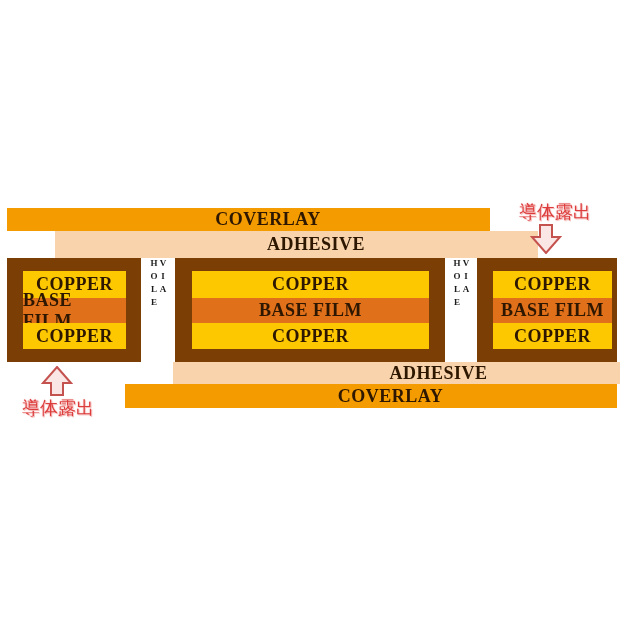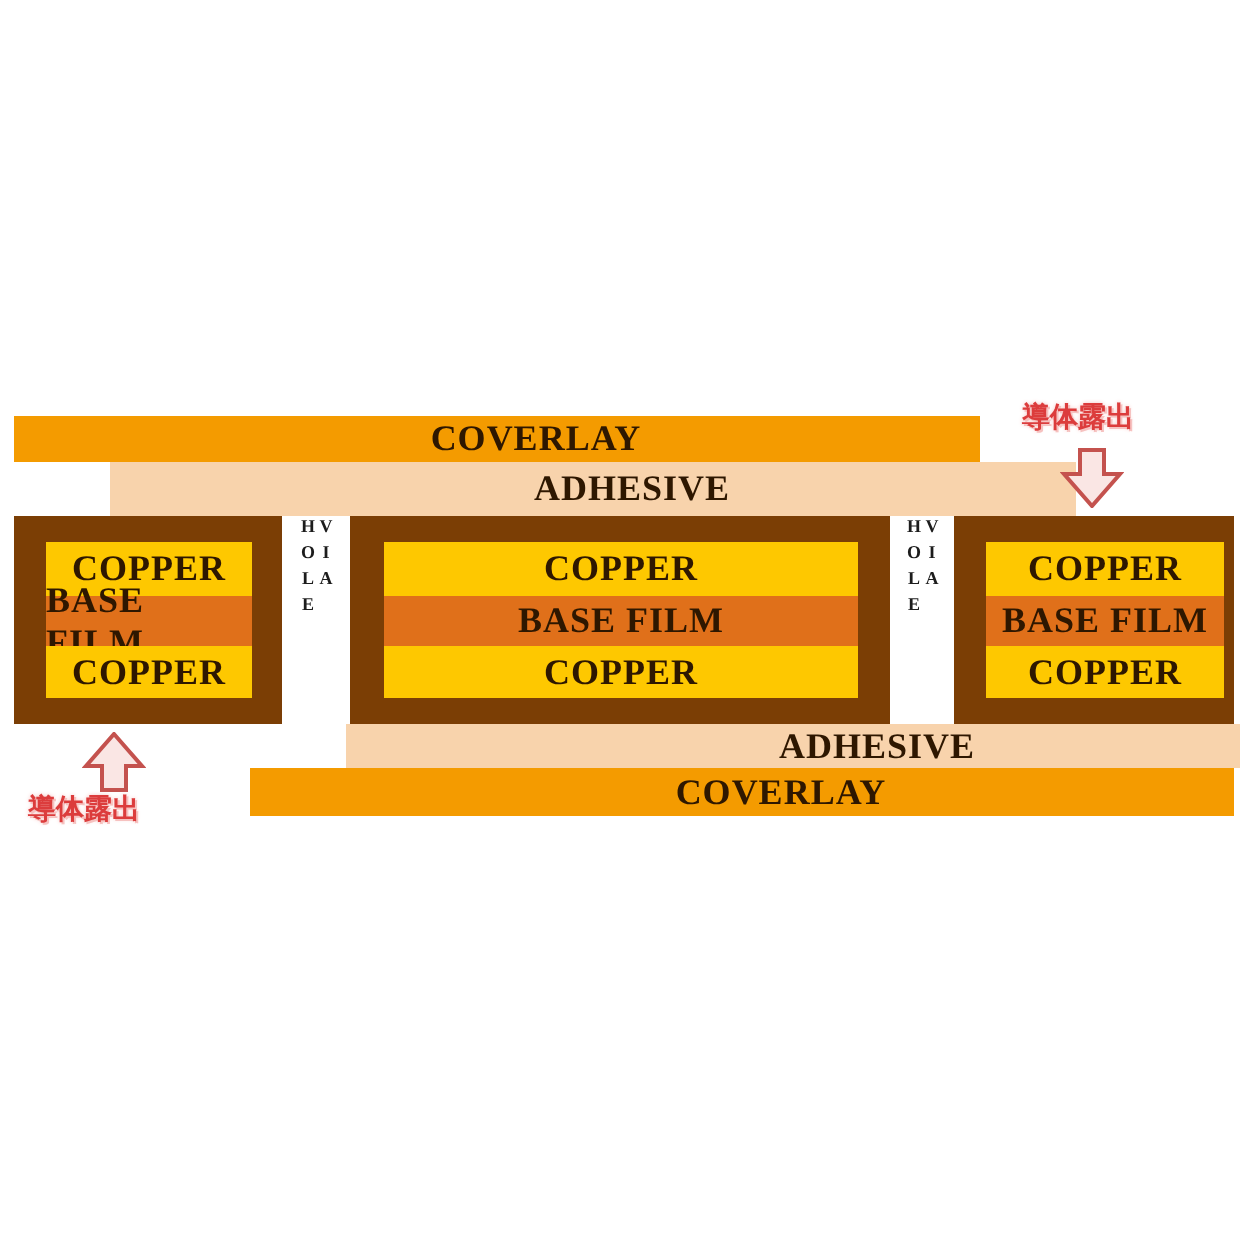--- a/index.html
+++ b/index.html
@@ -34,21 +34,21 @@
     display:flex;align-items:center;justify-content:center;
   }
   .via-label{
     writing-mode:vertical-rl;text-orientation:upright;
     font-size:9px;font-weight:bold;letter-spacing:3px;word-spacing:4px;
     line-height:1;color:#1c1c1c;
     font-family:"Liberation Serif","DejaVu Serif",serif;
   }
   .annotation{
     font-family:"DejaVu Sans","Liberation Sans",sans-serif;
-    font-size:14px;font-weight:bold;text-align:left;line-height:1.1;
+    font-size:18px;font-weight:normal;text-align:right;line-height:1.1;
     color:var(--annotation-red,#DC3C3C);
     text-shadow:0 0 2px #F6C2C0,1px 1px 0 #F6C2C0;
     white-space:nowrap;
   }
   .arrow-svg{display:block;}
 </style>
 </head>
 <body>
 
 <div class="canvas">

